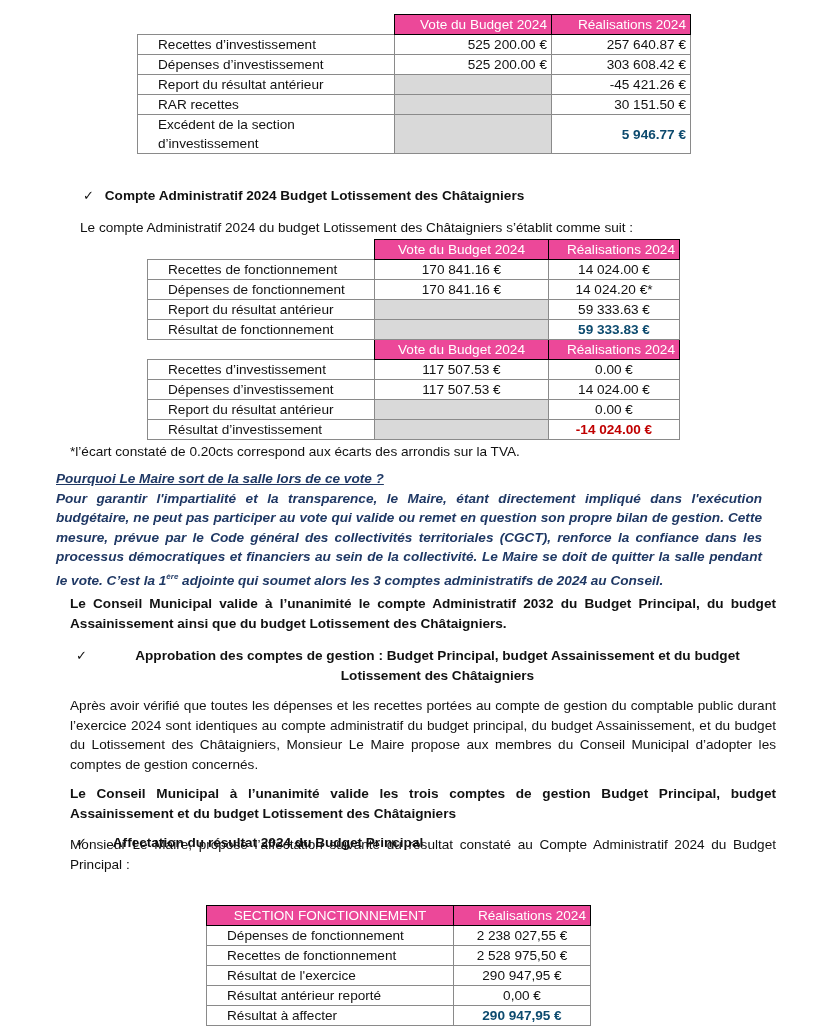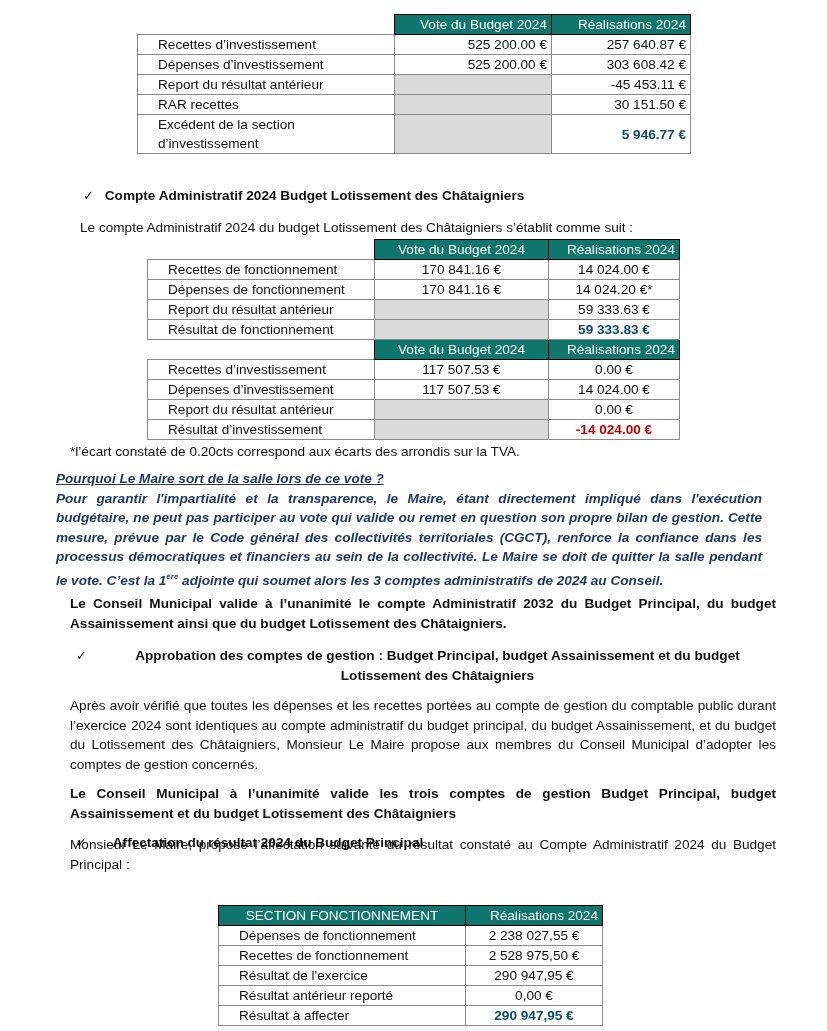--- a/index.html
+++ b/index.html
@@ -11,21 +11,21 @@
   .abs { position: absolute; }
   table.fin {
     position: absolute; border-collapse: collapse; font-size: 13.6px;
     table-layout: fixed;
   }
   table.fin td {
     border: 1px solid #8a8a8a; height: 19px; padding: 0 4px; line-height: 19px;
     white-space: nowrap; overflow: hidden;
   }
   table.fin td.hdr {
-    background: #0f766e; color: #fff; border: 1px solid #000; text-align: center;
+    background: #ec4899; color: #fff; border: 1px solid #000; text-align: center;
   }
   table.fin td.blank { border: none; background: transparent; }
   table.fin td.label { padding-left: 20px; }
   table.fin td.gray { background: #d9d9d9; }
   td.right { text-align: right !important; }
   td.center { text-align: center; }
   .blue { color: #0c4a6e; font-weight: bold; }
   .red { color: #c00000; font-weight: bold; }
   .check { display: inline-block; width: 18px; font-size: 13px; }
   .bullet-title { font-weight: bold; }
@@ -55,21 +55,21 @@
     <td class="right">257 640.87 €</td>
   </tr>
   <tr>
     <td class="label">Dépenses d’investissement</td>
     <td class="right">525 200.00 €</td>
     <td class="right">303 608.42 €</td>
   </tr>
   <tr>
     <td class="label">Report du résultat antérieur</td>
     <td class="gray"></td>
-    <td class="right">-45 453.11 €</td>
+    <td class="right">-45 421.26 €</td>
   </tr>
   <tr>
     <td class="label">RAR recettes</td>
     <td class="gray"></td>
     <td class="right">30 151.50 €</td>
   </tr>
   <tr>
     <td class="label" style="height:36px; line-height:19px; white-space:normal;">
       <span>Excédent de la  section</span><br>
       <span>d’investissement</span>
@@ -164,21 +164,21 @@
 
 <div class="abs para" style="left:70px; top:784px; width:706px; font-weight:bold;">Le Conseil Municipal à l’unanimité valide les trois comptes de gestion Budget Principal, budget Assainissement et du budget Lotissement des Châtaigniers</div>
 
 <div class="abs" style="left:76px; top:835px;">
   <span class="check" style="width:33px;">✓</span>
   <span class="bullet-title">Affectation du résultat 2024 du Budget Principal</span>
 </div>
 
 <div class="abs para" style="left:70px; top:835px; width:706px;">Monsieur Le Maire, propose l’affectation suivante du résultat constaté au Compte Administratif 2024 du Budget Principal :</div>
 
-<table class="fin" style="left:218px; top:905px; width:384px;border-radius:29px;">
+<table class="fin" style="left:206px; top:905px; width:384px;border-radius:29px;">
   <colgroup>
       <col style="width:247px">
       <col style="width:137px">
     </colgroup>
   <tbody>
       <tr>
     <td class="hdr">SECTION FONCTIONNEMENT</td>
     <td class="hdr right">Réalisations 2024</td>
   </tr>
   <tr>

